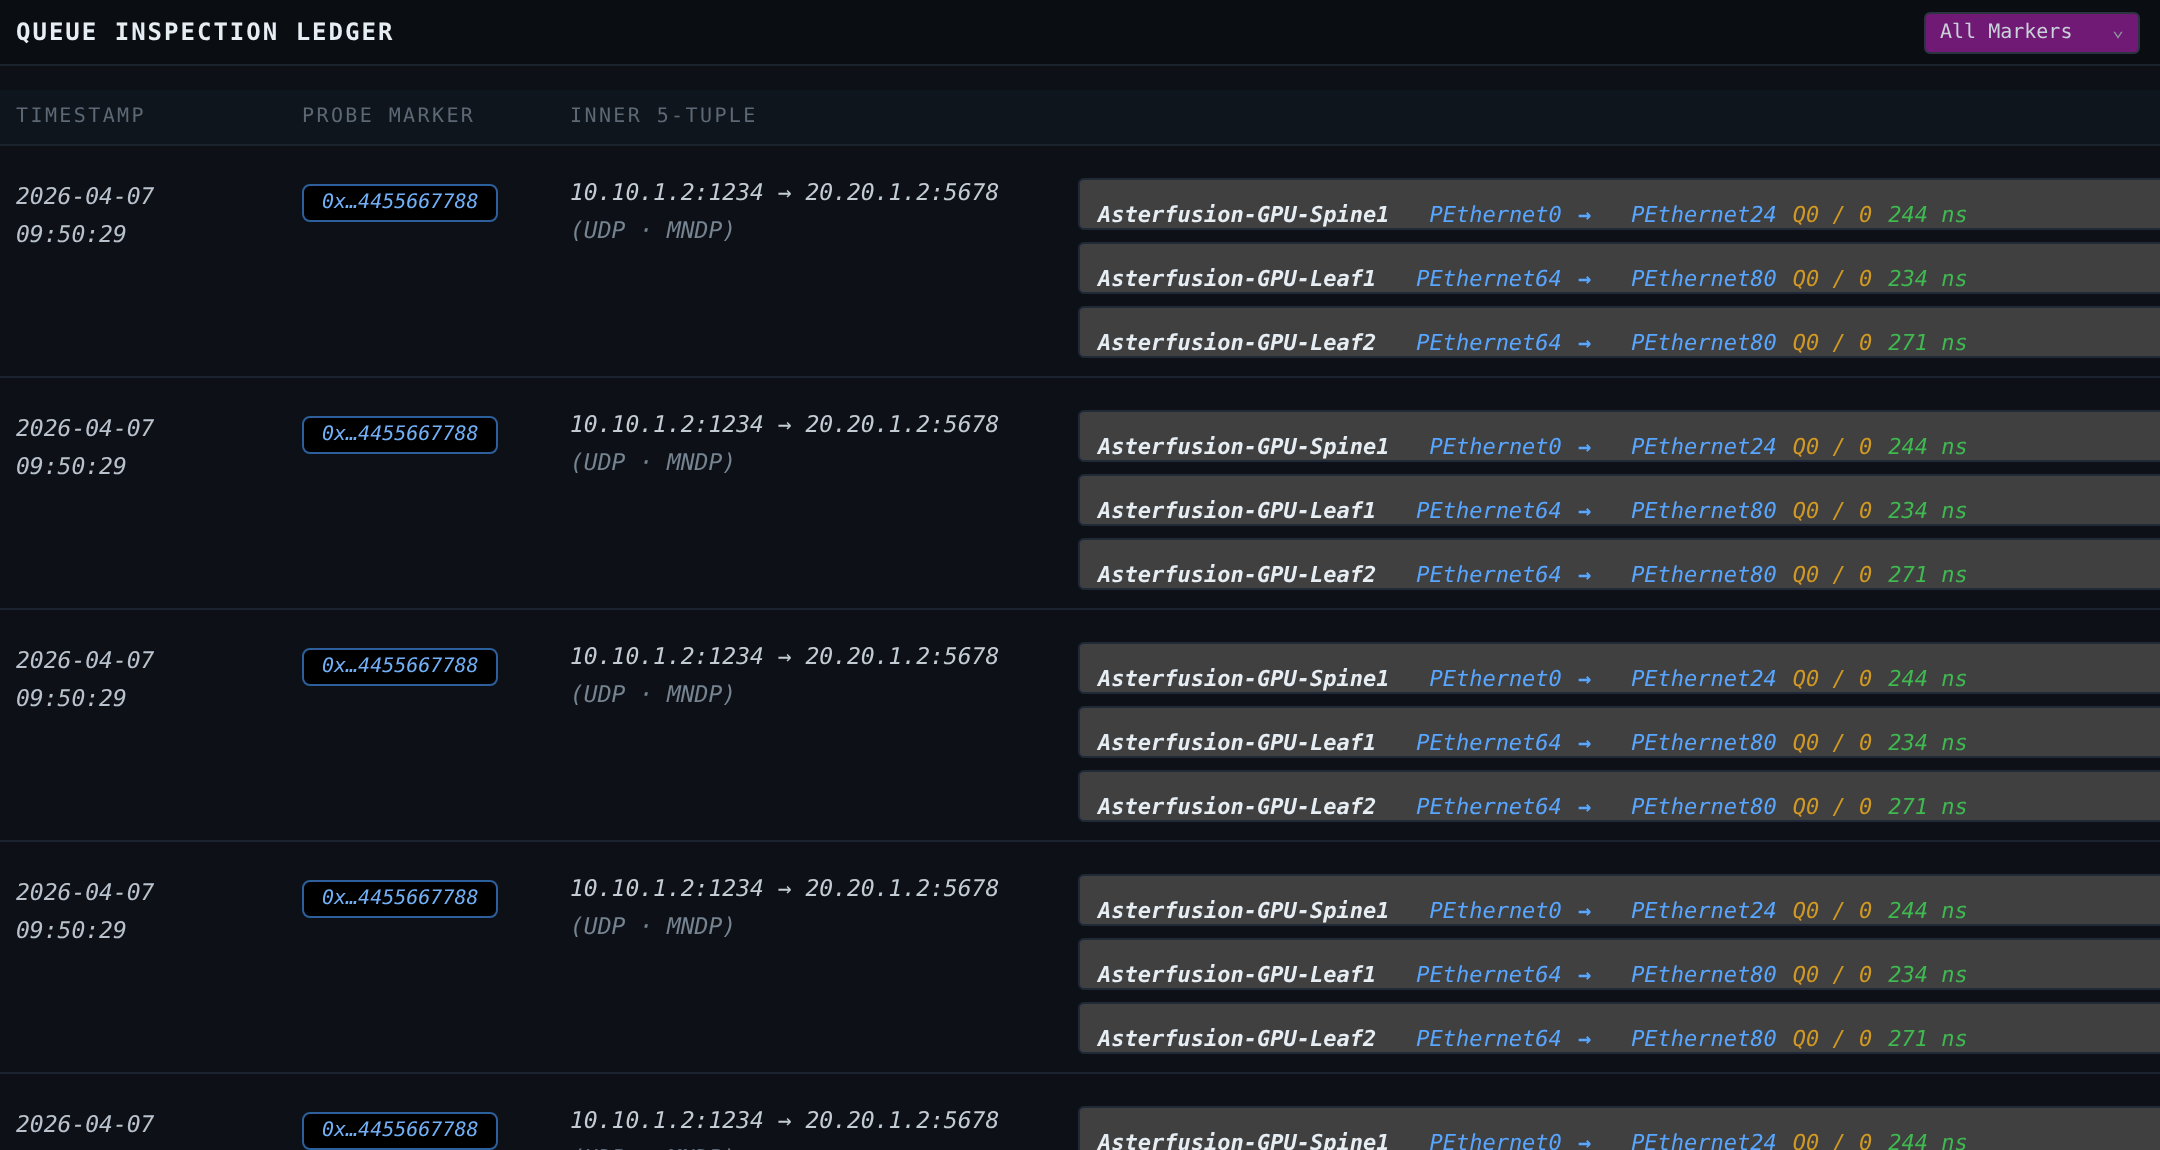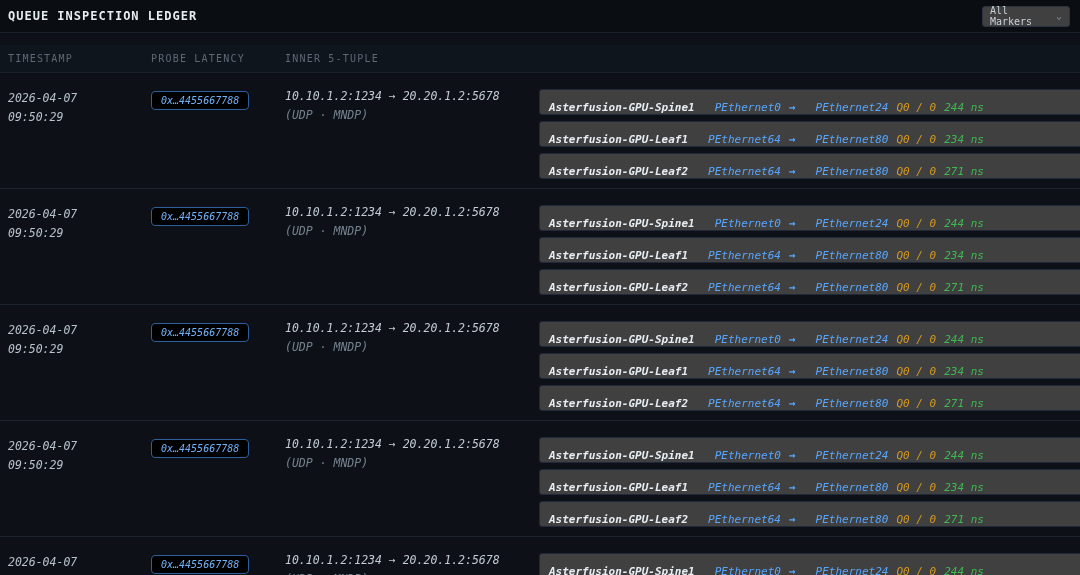--- a/index.html
+++ b/index.html
@@ -20,23 +20,23 @@
     justify-content: space-between;
     padding: 0 10px 0 8px;
   }
   .title {
     font-size: 12px;
     font-weight: bold;
     color: #e6edf3;
     letter-spacing: 1px;
   }
   .select {
-    width: 88px;
+    width: 108px;
     height: 21px;
-    background: #404040;
+    background: #701a75;
     border: 1px solid #2b3440;
     border-radius: 3px;
     display: flex;
     align-items: center;
     justify-content: space-between;
     padding: 0 7px;
     font-size: 10px;
     color: #c9d1d9;
     cursor: pointer;
   }
@@ -124,21 +124,21 @@
   <div class="select">
     <span>All Markers</span>
     <span class="chev">⌄</span>
   </div>
 </div>
 
 <div class="spacer"></div>
 
 <div class="grid colheads">
   <div>TIMESTAMP</div>
-  <div>PROBE LATENCY</div>
+  <div>PROBE MARKER</div>
   <div>INNER 5-TUPLE</div>
   <div></div>
 </div>
 
 <div>
   <div class="grid row">
     <div class="ts">
       <div>2026-04-07</div>
       <div>09:50:29</div>
     </div>

